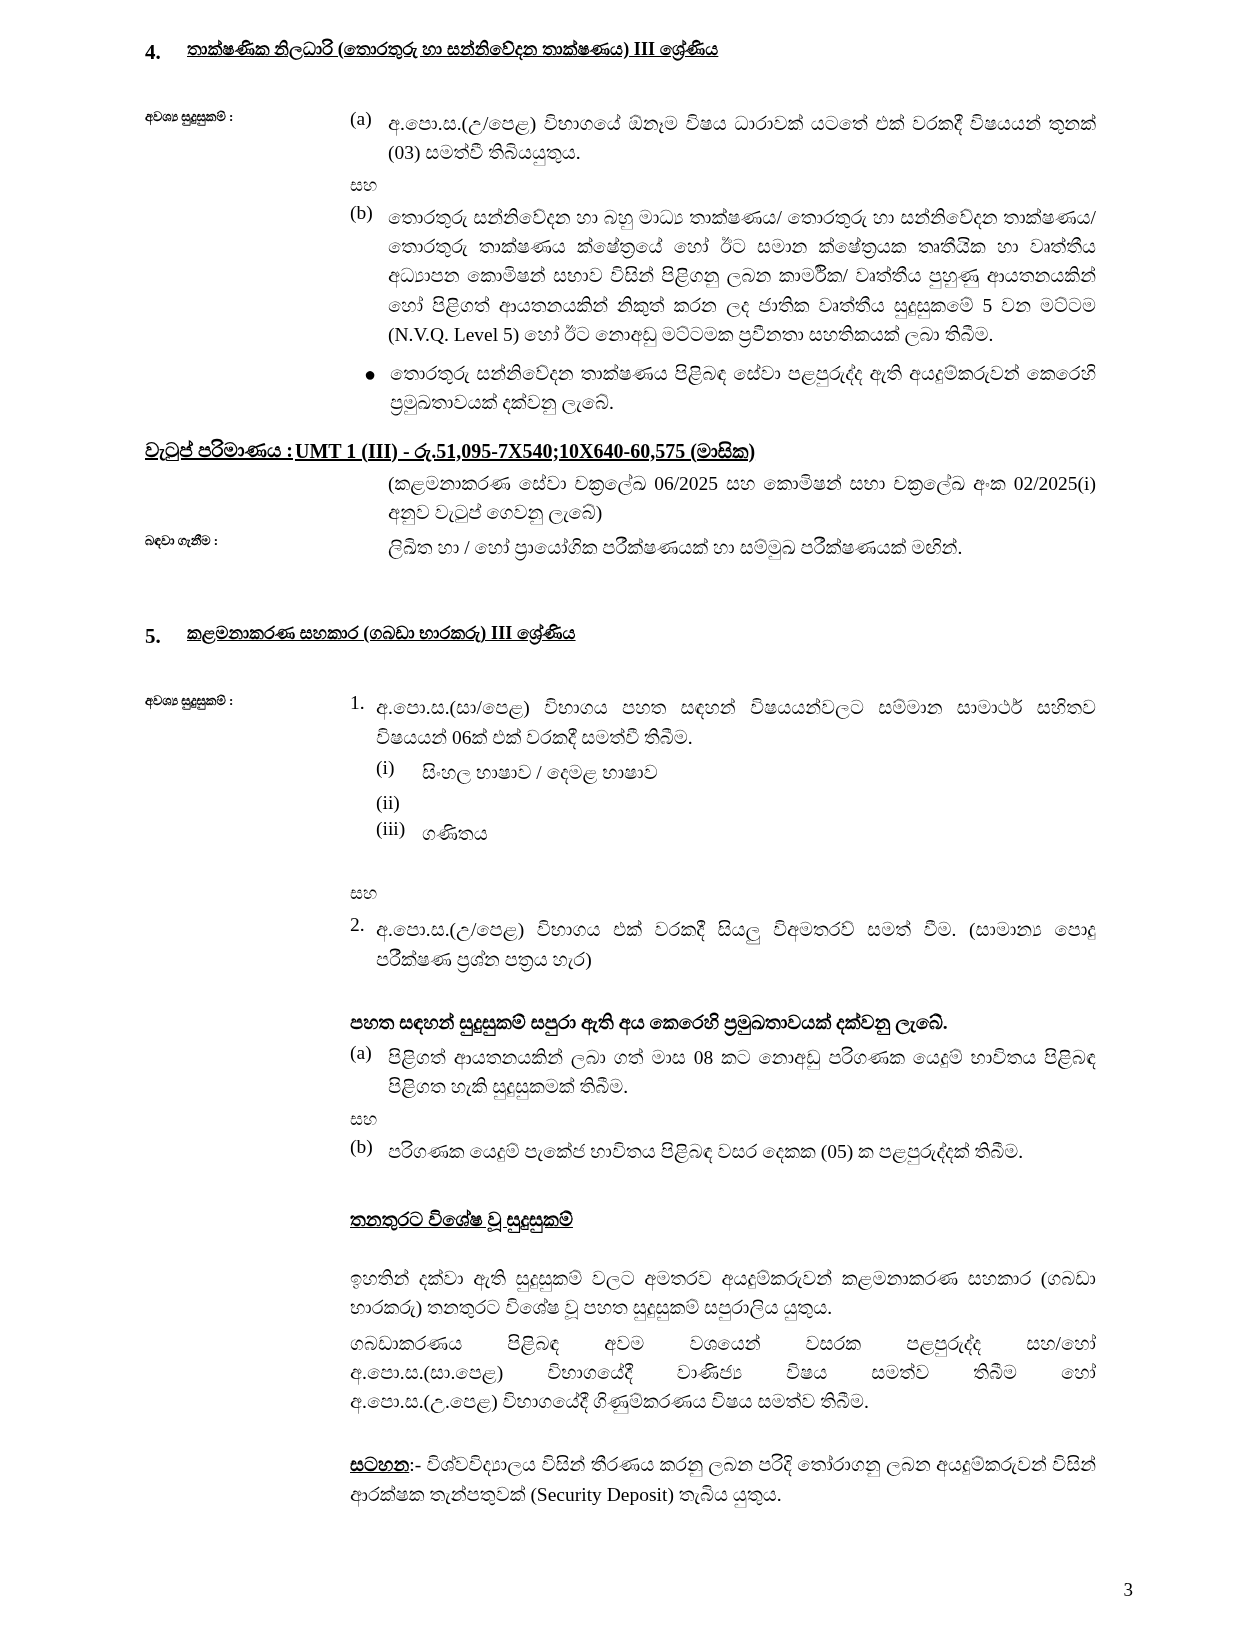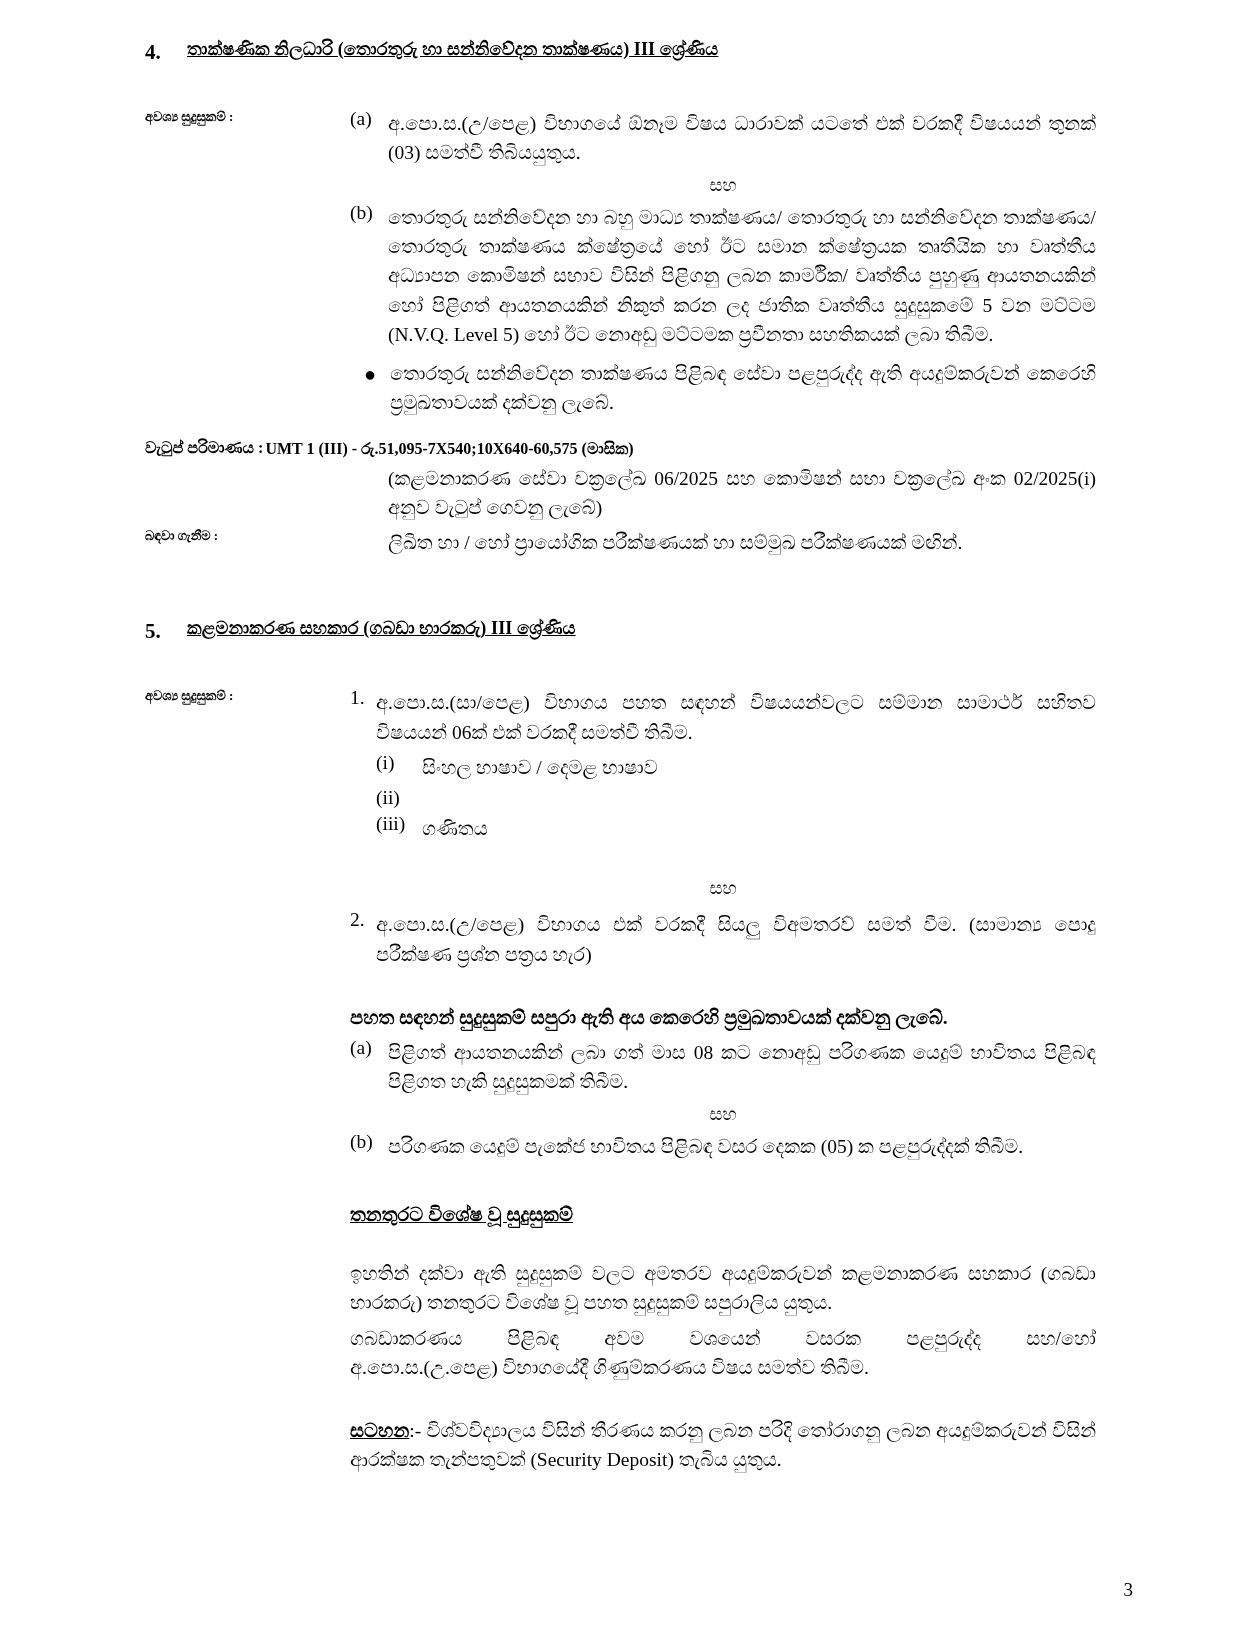--- a/index.html
+++ b/index.html
@@ -98,41 +98,41 @@
     text-justify: inter-word;
     font-size: 19.5px;
     line-height: 1.50;
   }
   .plain {
     font-size: 19.5px;
     line-height: 1.50;
   }
 
   .center-sa {
-    text-align: center;
     font-size: 18px;
     line-height: 1.3;
   }
 
   .bullet-row {
     display: flex;
     align-items: flex-start;
   }
   .bullet-dot {
     flex: 0 0 40px;
     width: 40px;
     text-align: center;
     font-size: 20px;
     line-height: 1.5;
   }
 
   .salary-line {
     font-weight: bold;
-    font-size: 16px;
+    font-size: 20px;
     white-space: nowrap;
+    text-decoration: underline;
   }
 
   .bold-note {
     font-weight: bold;
     font-size: 19.5px;
     line-height: 1.5;
   }
   .u-head {
     font-weight: bold;
     text-decoration: underline;
@@ -336,20 +336,24 @@
       <div class="body-col just sin">ඉහතින් දක්වා ඇති සුදුසුකම් වලට අමතරව අයදුම්කරුවන් කළමනාකරණ සහකාර (ගබඩා භාරකරු) තනතුරට විශේෂ වූ පහත සුදුසුකම් සපුරාලිය යුතුය.</div>
     </div>
 
     <div class="sp-6"></div>
 
     <div class="row">
       <div class="label label-w"></div>
       <div class="body-col wordspread sin" style="line-height:1.5;">ගබඩාකරණය පිළිබඳ අවම වශයෙන් වසරක පළපුරුද්ද සහ/හෝ</div>
     </div>
 
+    <div class="row">
+      <div class="label label-w"></div>
+      <div class="body-col wordspread sin" style="line-height:1.5;">අ.පො.ස.(සා.පෙළ) විභාගයේදී වාණිජ්‍ය විෂය සමත්ව තිබීම හෝ</div>
+    </div>
 
     <div class="row">
       <div class="label label-w"></div>
       <div class="body-col plain sin">අ.පො.ස.(උ.පෙළ) විභාගයේදී ගිණුම්කරණය විෂය සමත්ව තිබීම.</div>
     </div>
 
     <div class="sp-34"></div>
 
     <div class="row">
       <div class="label label-w"></div>

